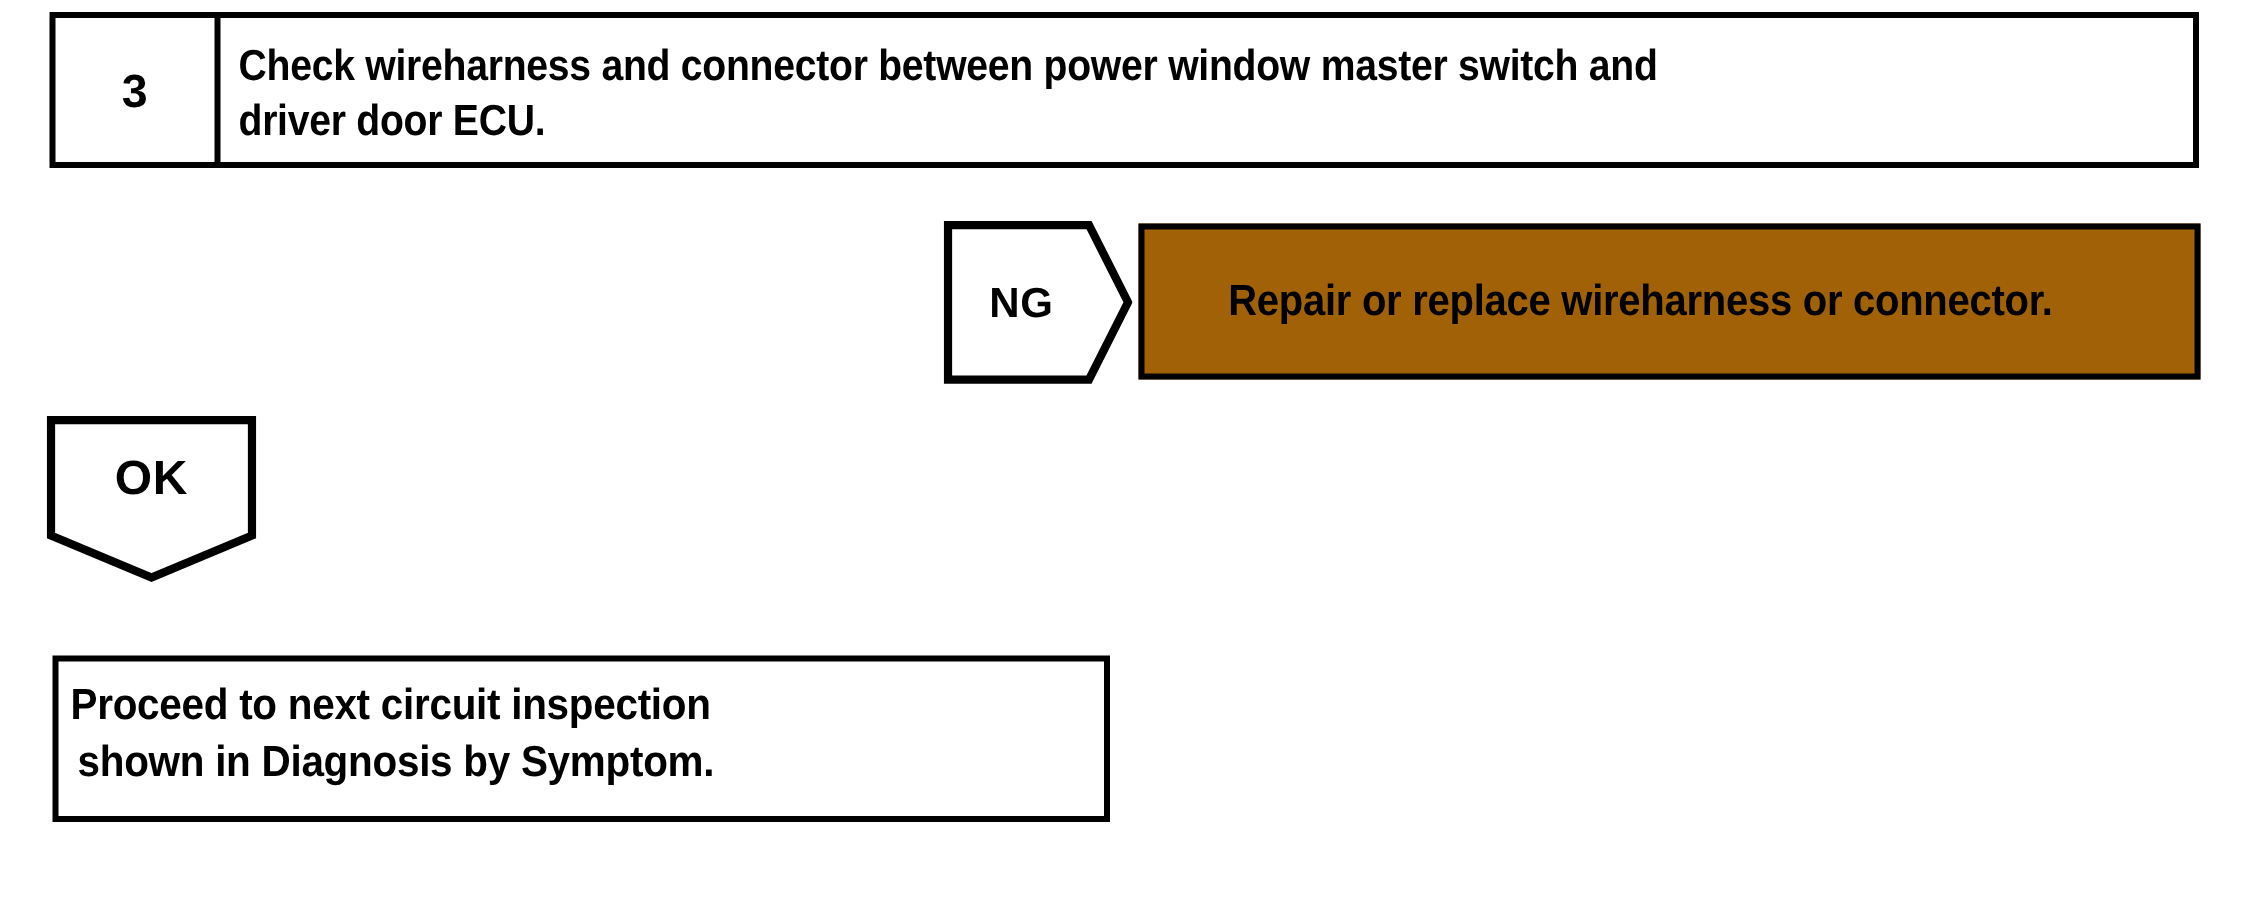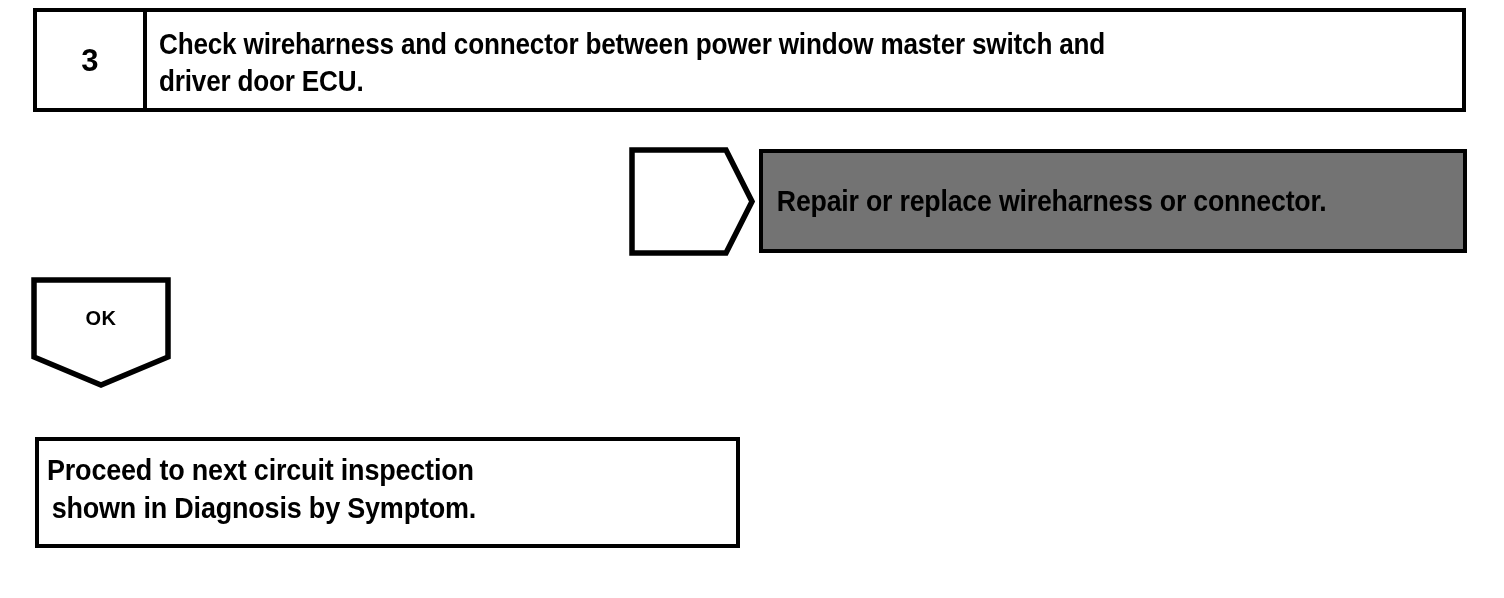--- a/index.html
+++ b/index.html
@@ -88,23 +88,24 @@
   }
 
   .repair-box {
     position: absolute;
     left: 759px;
     top: 149px;
     width: 708px;
     height: 104px;
     border: 4px solid #000000;
     box-sizing: border-box;
-    background: #737373;
-    display: flex;
-    align-items: center;
+    background: #a16207;
+    display: flex;
+    align-items: center;
+    padding-left: 42px;
   }
   .repair-text {
     padding-left: 15px;
     font-size: 29px;
     font-weight: bold;
     line-height: 1.2;
     letter-spacing: -0.2px;
     transform: scaleX(0.92);
     transform-origin: left center;
     white-space: nowrap;
@@ -125,21 +126,21 @@
   }
   .ok-label {
     position: absolute;
     left: 31px;
     top: 277px;
     width: 140px;
     height: 82px;
     display: flex;
     align-items: center;
     justify-content: center;
-    font-size: 20px;
+    font-size: 32px;
     font-weight: bold;
     letter-spacing: 0.5px;
   }
 
   
   .proceed-box {
     position: absolute;
     left: 35px;
     top: 437px;
     width: 705px;
@@ -175,20 +176,21 @@
       <div>Check wireharness and connector between power window master switch and</div>
       <div>driver door ECU.</div>
     </div>
   </div>
 
   <div class="ng-pentagon">
     <svg viewBox="0 0 126 109" preserveAspectRatio="none" aria-hidden="true">
       <polygon points="3,3 97,3 123,54.5 97,106 3,106" fill="#ffffff" stroke="#000000" stroke-width="5.5" stroke-linejoin="miter"></polygon>
     </svg>
   </div>
+  <div class="ng-label">NG</div>
 
   <div class="repair-box">
     <span class="repair-text">Repair or replace wireharness or connector.</span>
   </div>
 
   <div class="ok-pentagon">
     <svg viewBox="0 0 140 111" preserveAspectRatio="none" aria-hidden="true">
       <polygon points="3,3 137,3 137,80 70,108 3,80" fill="#ffffff" stroke="#000000" stroke-width="5.5" stroke-linejoin="miter"></polygon>
     </svg>
   </div>

